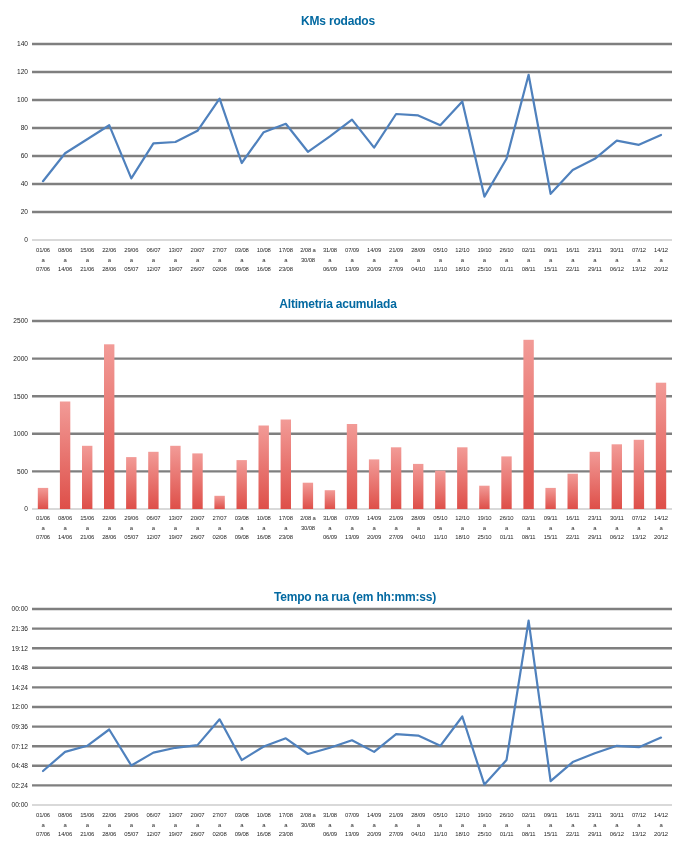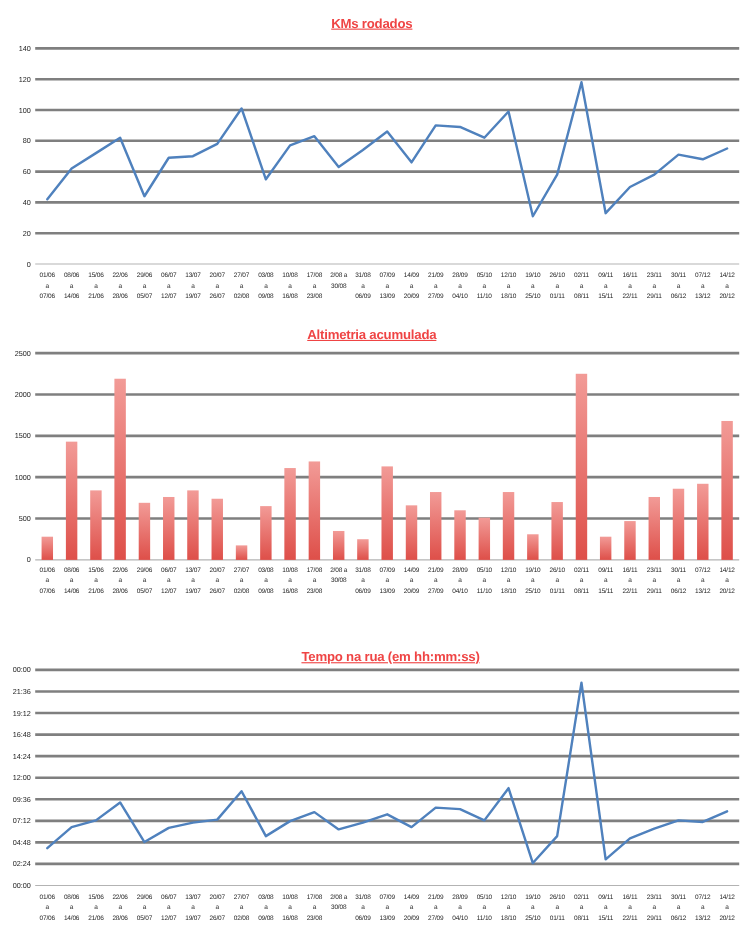--- a/index.html
+++ b/index.html
@@ -10,21 +10,21 @@
     overflow: hidden;
   }
   .page { position: relative; width: 676px; height: 861px; background:#fff; }
   .chart-block { position: relative; width: 676px; }
   .chart-block.b1 { height: 290px; }
   .chart-block.b2 { height: 290px; padding-left: 32px; }
   .chart-block.b3 { height: 281px; }
   .chart-title {
     position: absolute; left: 0; width: 676px;
     text-align: center; font-weight: bold; font-size: 12px;
-    color: #ef4444; letter-spacing: -0.2px; text-decoration: underline;
+    color: #0369a1; letter-spacing: -0.2px;
   }
   .b1 .chart-title { top: 14px; }
   .b2 .chart-title { top: 7px; }
   .b3 .chart-title { top: 10px; margin-left: 17px; }
   svg.plot { position: absolute; top: 0; left: 0; display: block; }
   svg.plot text.ytick { font-size: 6.6px; fill: #262626; font-family: "Liberation Sans", sans-serif; }
   svg.plot text.xtick { font-size: 5.9px; fill: #262626; font-family: "Liberation Sans", sans-serif; letter-spacing: -0.15px; }
 </style>
 </head>
 <body>

